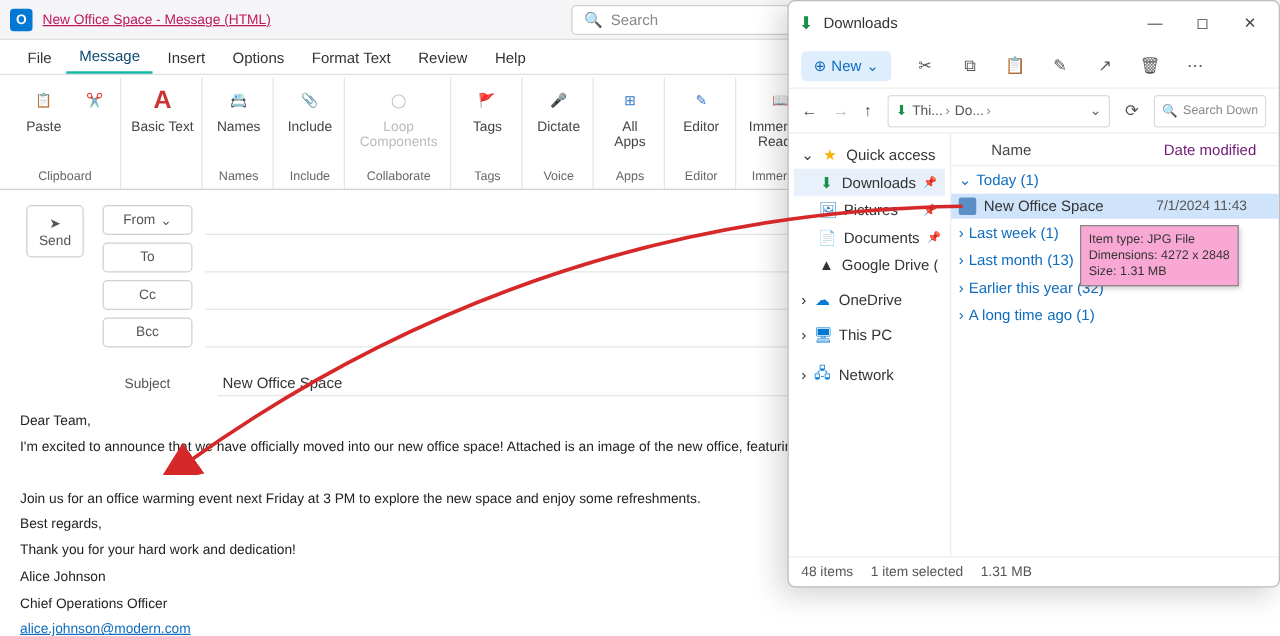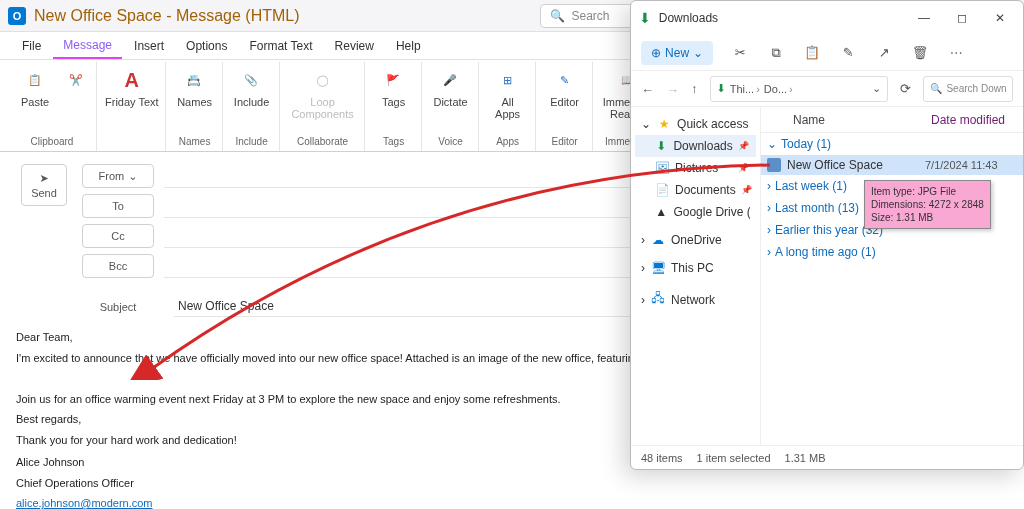--- a/index.html
+++ b/index.html
@@ -2,26 +2,26 @@
 <html><head>
 <meta charset="utf-8">
 <style>
 * { margin: 0; padding: 0; box-sizing: border-box; font-family: "Segoe UI", -apple-system, sans-serif; }
 body { background: #fff; width: 1024px; height: 509px; position: relative; overflow: hidden; }
 
 
 .outlook { width: 1024px; height: 509px; background: #fff; }
 .title-bar { height: 32px; display: flex; align-items: center; padding: 0 8px; background: #f5f5f7; border-bottom: 1px solid #e0e0e0; }
 .title-bar .logo { width: 18px; height: 18px; background: #0078d4; border-radius: 3px; display: flex; align-items: center; justify-content: center; color: #fff; font-size: 11px; font-weight: 600;}
-.title-bar .title { font-size: 16px; color: #a16207; margin-left: 8px; }
+.title-bar .title { font-size: 11px; color: #be185d; margin-left: 8px; text-decoration: underline; }
 .title-bar .search { margin-left: 240px; width: 320px; height: 24px; background: #fff; border: 1px solid #d0d0d0; border-radius: 4px; font-size: 12px; color: #888; display: flex; align-items: center; padding: 0 10px; gap: 6px;}
 
 .menu-bar { height: 28px; display: flex; align-items: center; gap: 2px; padding: 0 12px; border-bottom: 1px solid #e0e0e0; }
 .menu-bar .item { font-size: 12px; color: #333; padding: 5px 10px; cursor: pointer; }
-.menu-bar .item.active { color: #8b5cf6; border-bottom: 2px solid #d946ef; }
+.menu-bar .item.active { color: #0c4a6e; border-bottom: 2px solid #14b8a6; }
 
 .ribbon { height: 92px; display: flex; border-bottom: 1px solid #d0d0d0; padding: 2px 8px 0 8px; gap: 2px; }
 .ribbon-group { display: flex; flex-direction: column; align-items: center; padding: 0 6px; border-right: 1px solid #e5e5e5; }
 .ribbon-group:last-child { border-right: none; }
 .ribbon-row { display: flex; gap: 6px; flex: 1; align-items: flex-start; padding-top: 4px;}
 .ribbon-btn { display: flex; flex-direction: column; align-items: center; gap: 2px; font-size: 11px; color: #444; cursor: pointer; min-width: 42px; }
 .ribbon-btn .ico { width: 28px; height: 28px; display: flex; align-items: center; justify-content: center;}
 .ribbon-btn.disabled { color: #bbb; }
 .ribbon-label { font-size: 10px; color: #666; padding: 2px 0 4px 0; }
 
@@ -122,21 +122,21 @@
           <div class="ico">✂️</div>
         </div>
       </div>
       <div class="ribbon-label">Clipboard</div>
     </div>
 
     <div class="ribbon-group">
       <div class="ribbon-row">
         <div class="ribbon-btn">
           <div class="ico" style="color:#c33;font-weight:bold;font-size:20px">A</div>
-          <span>Friday Text</span>
+          <span>Basic Text</span>
         </div>
       </div>
       <div class="ribbon-label">&nbsp;</div>
     </div>
 
     <div class="ribbon-group">
       <div class="ribbon-row">
         <div class="ribbon-btn">
           <div class="ico">📇</div>
           <span>Names</span>

